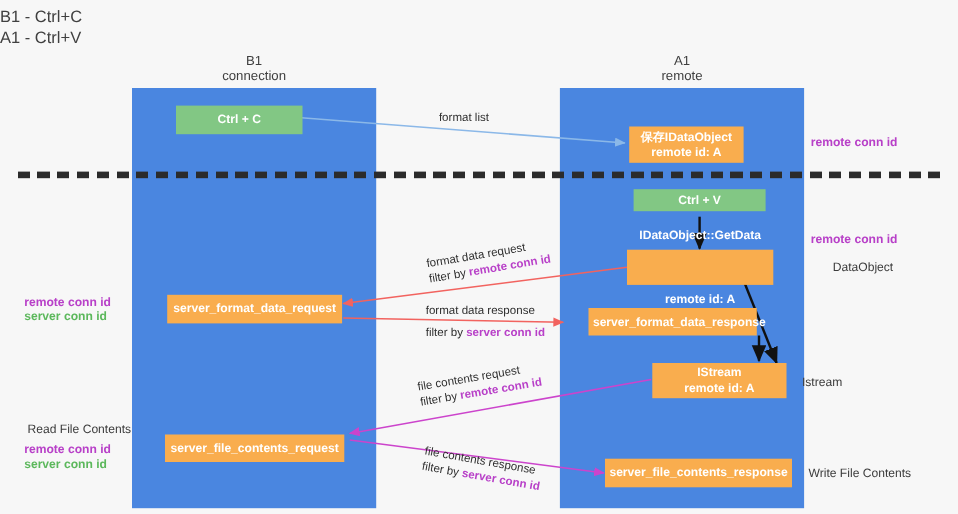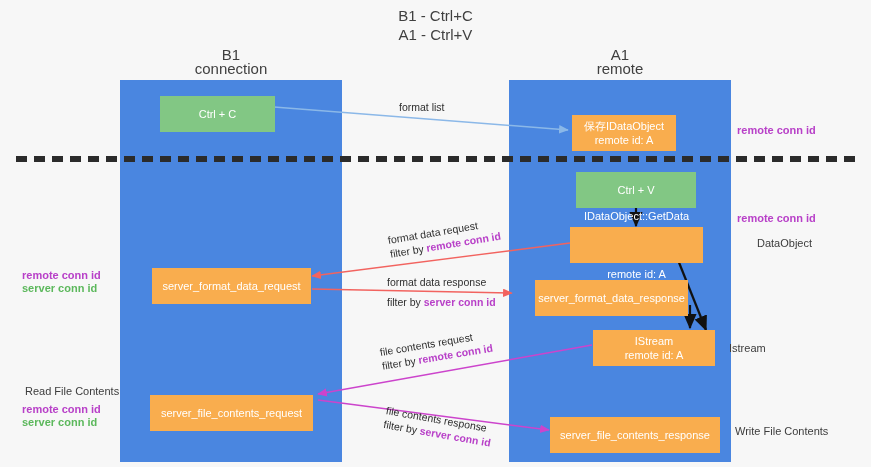--- a/index.html
+++ b/index.html
@@ -19,30 +19,30 @@
     position: absolute;
     inset: 0;
     width: 871px;
     height: 467px;
   }
   .abs { position: absolute; }
 
   
   #title {
     left: 0; right: 0; top: 6px;
-    text-align: center;
+    text-align: left;
     font-size: 15px;
     line-height: 19px;
     color: #404040;
   }
 
   
   .col-header {
     text-align: center;
-    font-size: 15px;
+    font-size: 12px;
     line-height: 14px;
     color: #3f3f3f;
   }
   #hdr-b1 { left: 120px; top: 48px; width: 222px; }
   #hdr-a1 { left: 509px; top: 48px; width: 222px; }
 
   
   .lane {
     background: #4a86e0;
     top: 80px;
@@ -59,27 +59,27 @@
     height: 6px;
     background-image: repeating-linear-gradient(
       to right, #2b2b2b 0px, #2b2b2b 11px, rgba(0,0,0,0) 11px, rgba(0,0,0,0) 18px);
   }
 
   
   .node {
     box-sizing: border-box;
     display: flex;
     flex-direction: column;
-    align-items: center;
     justify-content: center;
     color: #ffffff;
     font-size: 11px;
     line-height: 14px;
     text-align: center;
-    padding: 18px 4px;
+    padding: 8px 4px;
+    font-weight: bold;
   }
   .node.green { background: #82c784; }
   .node.orange { background: #f9ad4e; }
   .node .l2 { font-size: 11px; }
 
   
   .ann {
     font-size: 11px;
     line-height: 14px;
   }
@@ -165,21 +165,21 @@
 
   <div class="abs node green" style="left:160px; top:96px; width:115px; height:26px;">
     <div>Ctrl + C</div>
   </div>
 
   <div class="abs node orange" style="left:572px; top:115px; width:104px; height:33px;">
     <div>保存IDataObject</div>
     <div class="l2">remote id: A</div>
   </div>
 
-  <div class="abs node green" style="left:576px; top:172px; width:120px; height:34px;">
+  <div class="abs node green" style="left:576px; top:172px; width:120px; height:20px;">
     <div>Ctrl + V</div>
   </div>
 
   <div class="abs node orange" style="left:570px; top:227px; width:133px; height:32px;gap:44px;">
     <div>IDataObject::GetData</div>
     <div class="l2">remote id: A</div>
   </div>
 
   <div class="abs node orange" style="left:152px; top:268px; width:159px; height:26px;">
     <div>server_format_data_request</div>

